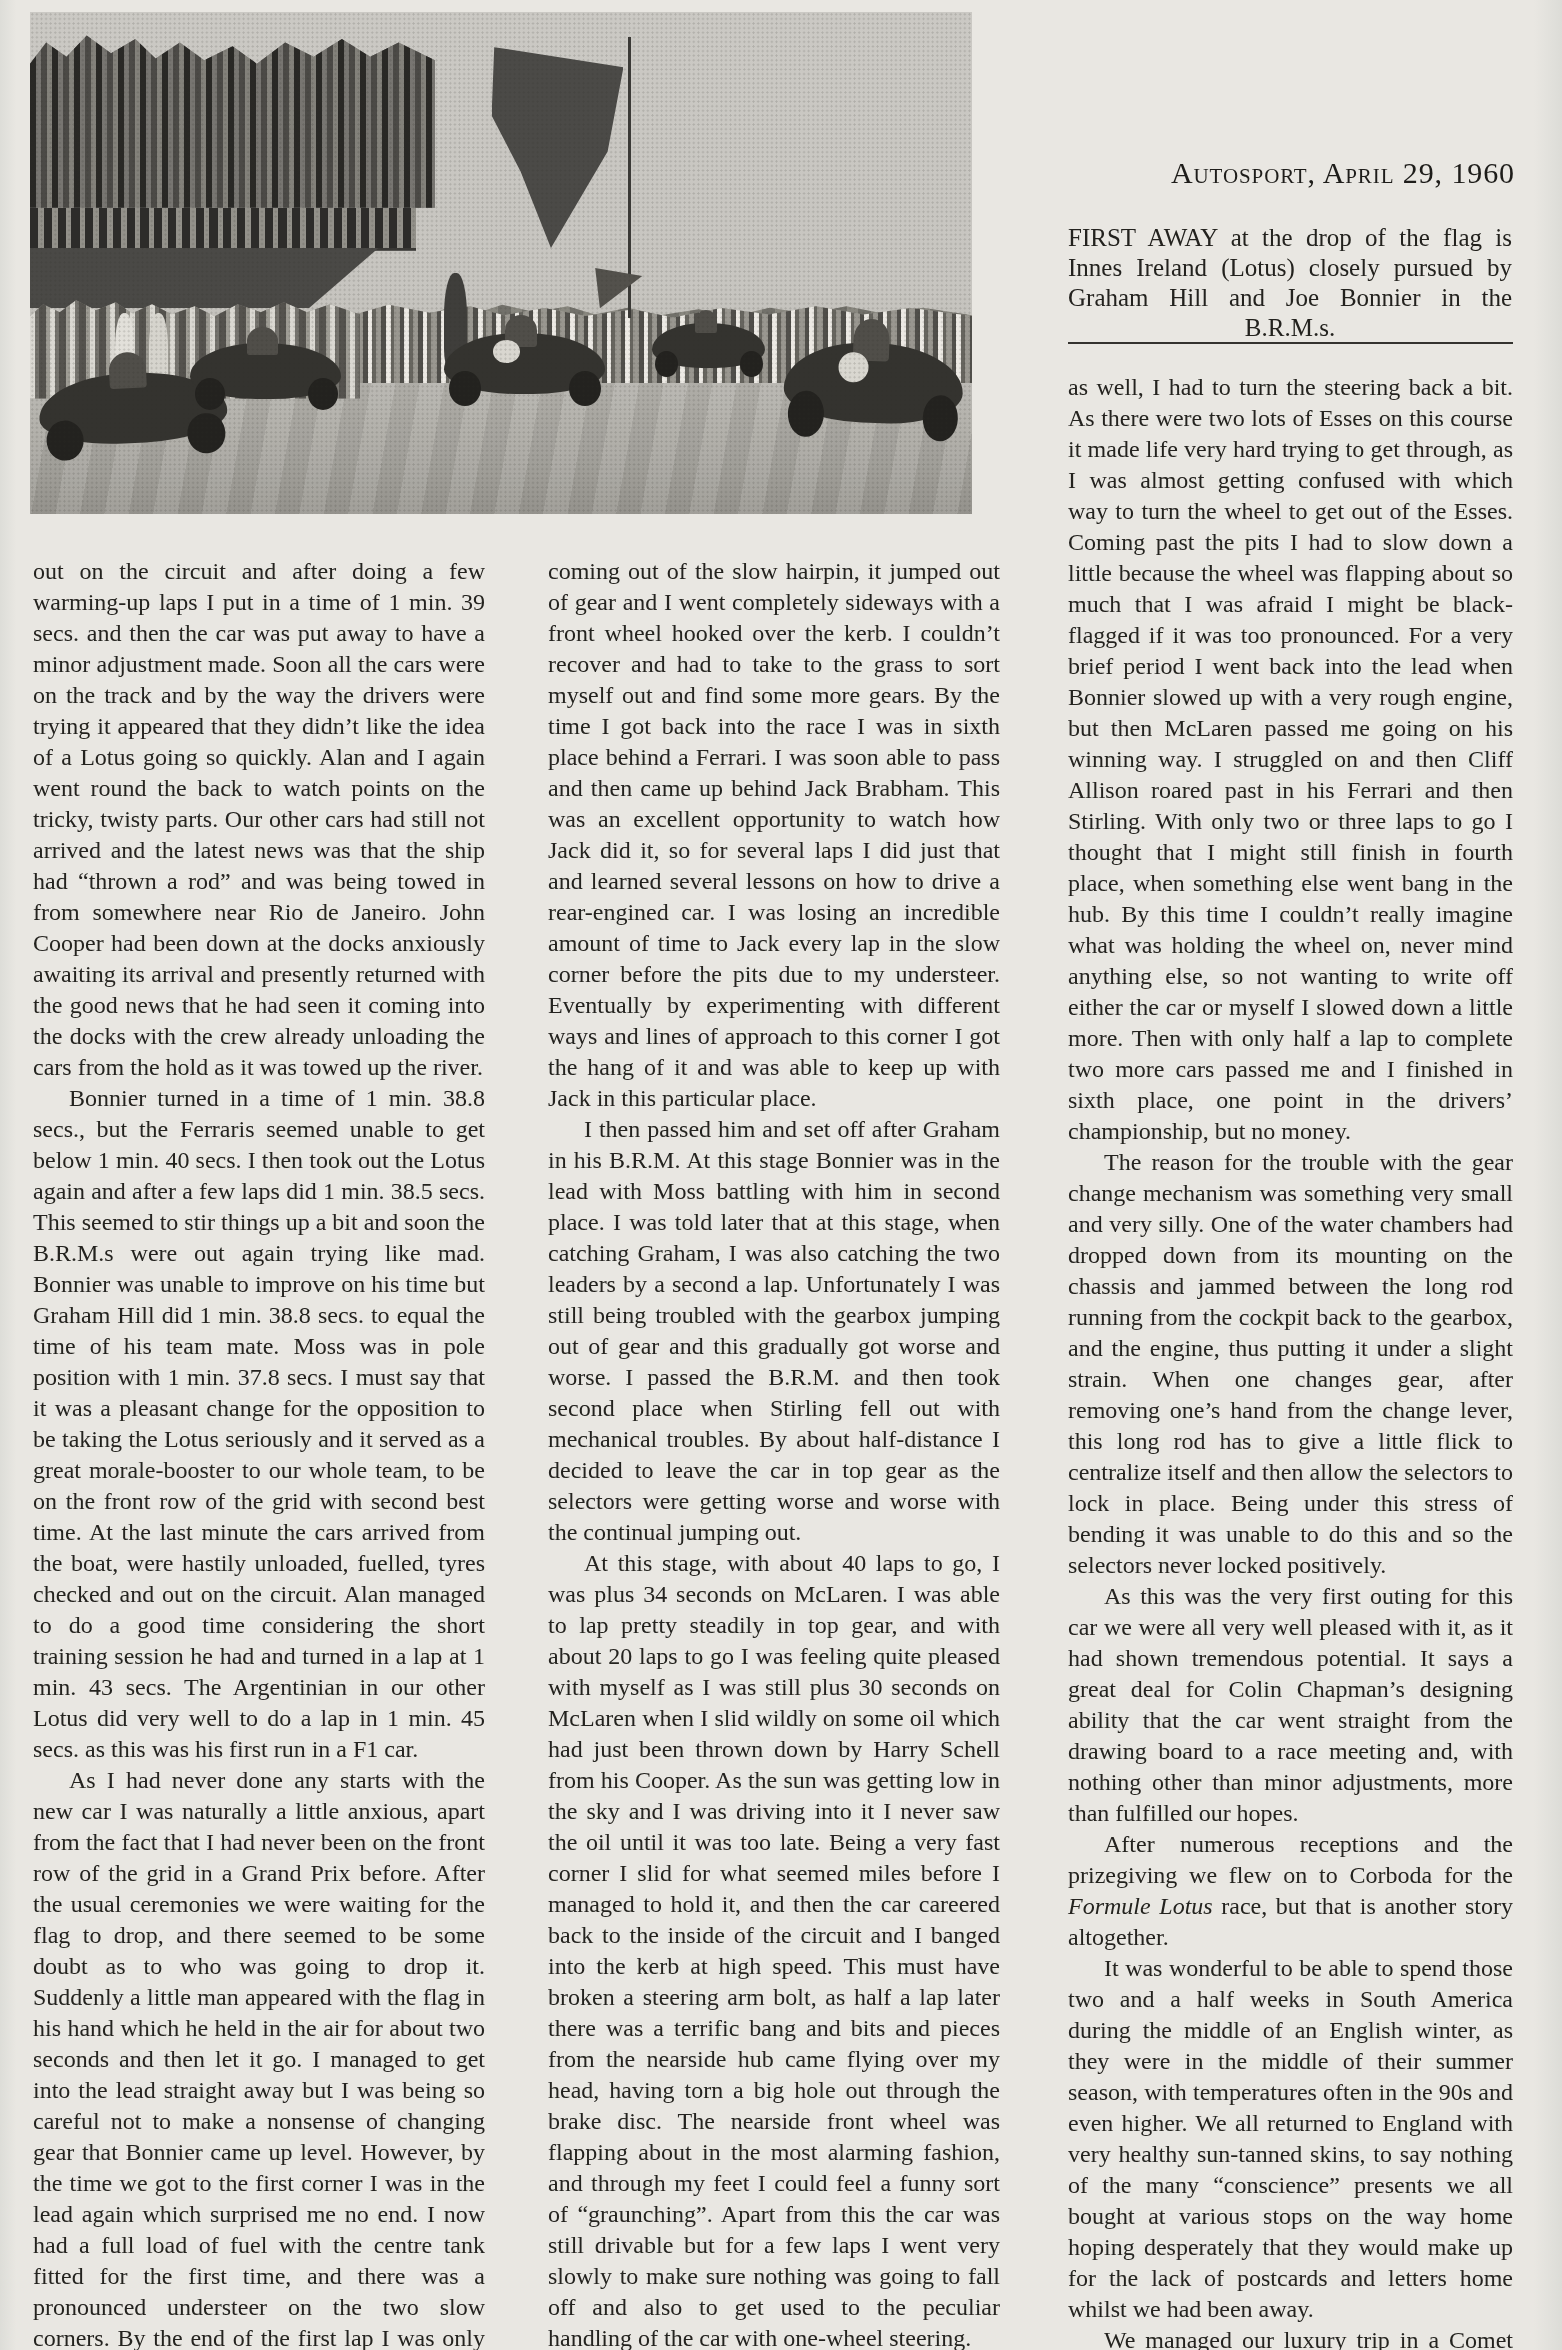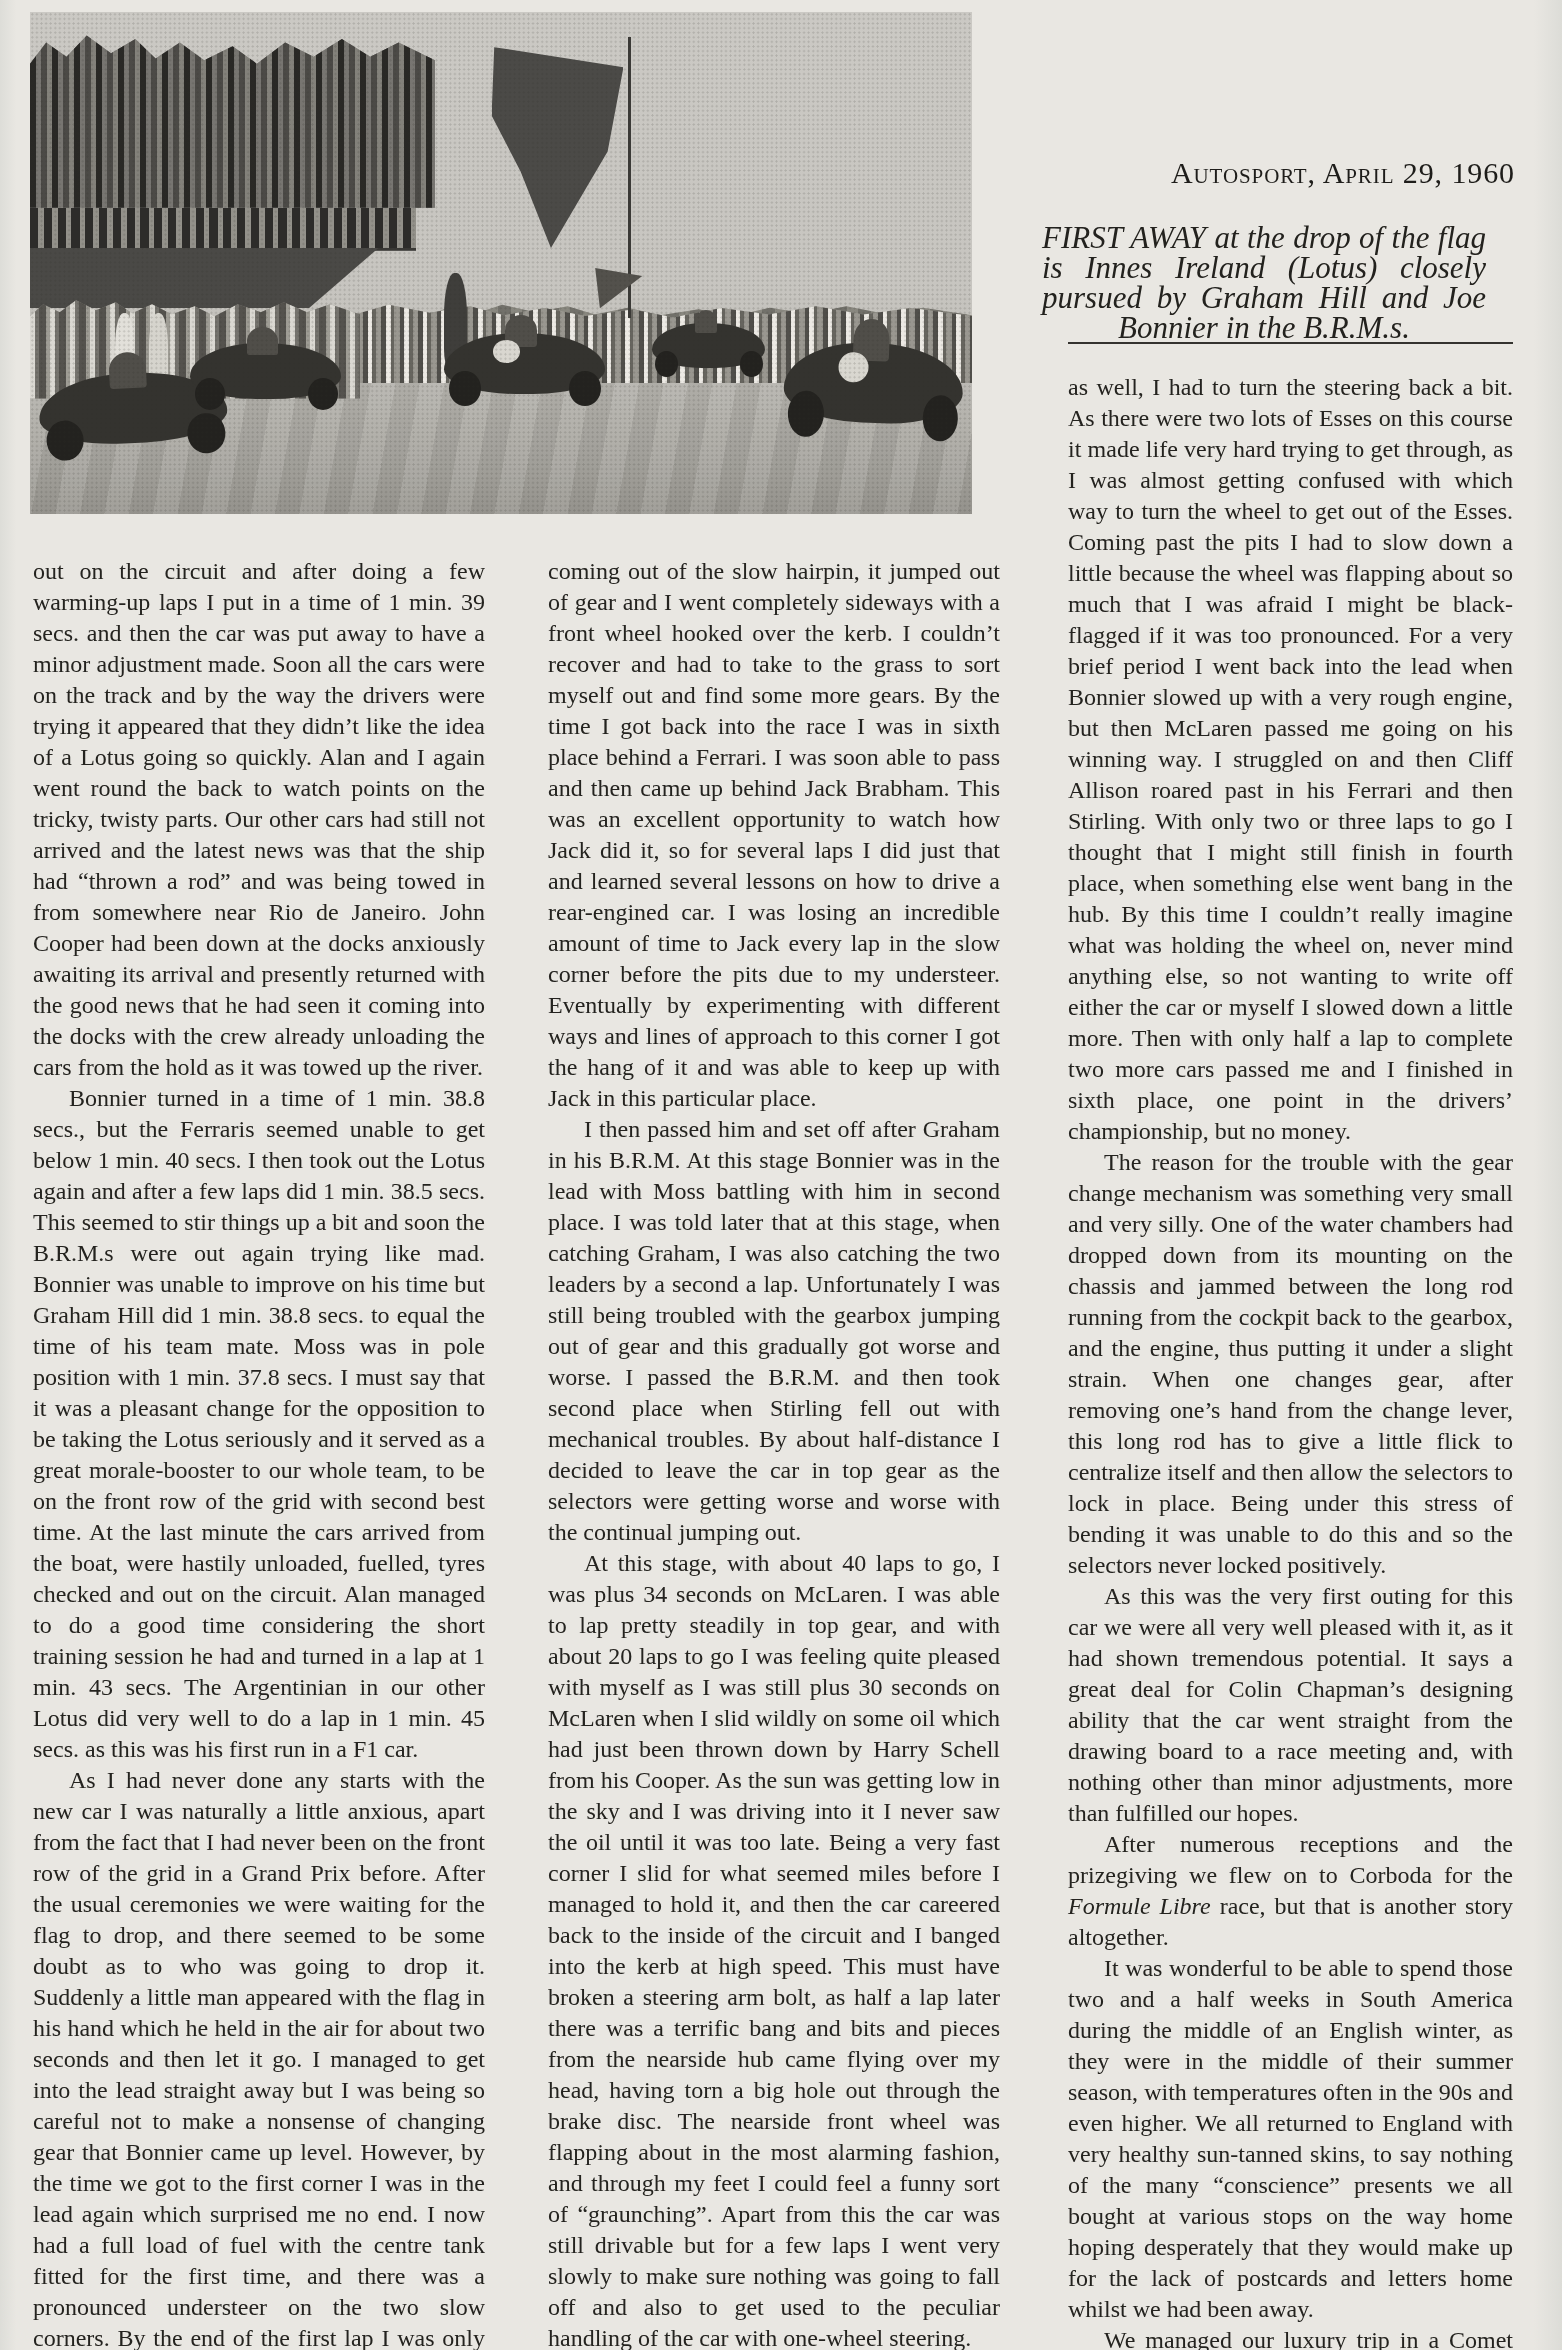--- a/index.html
+++ b/index.html
@@ -40,22 +40,22 @@
   .car .wheel{position:absolute;width:20%;height:58%;background:#23221f;border-radius:50%;bottom:-20%;}
   .car .wheel.front{left:3%;}
   .car .wheel.rear{right:2%;}
   .car .number{position:absolute;width:17%;height:38%;background:#d9d7d0;border-radius:50%;top:12%;left:30%;}
   .figure{position:absolute;z-index:6;border-radius:45% 45% 20% 20%;}
   .small-flag{position:absolute;left:60%;top:51%;width:5%;height:8%;z-index:6;background:#53514c;
     clip-path:polygon(0 0,100% 20%,10% 100%);}
   
   .masthead{position:absolute;left:1056px;top:156px;width:459px;text-align:right;z-index:2;
     font-variant:small-caps;font-size:30px;letter-spacing:0.9px;color:#1e1d1a;}
-  .caption{position:absolute;left:1042px;top:223px;width:444px;z-index:2;
-    font-style:italic;font-size:31px;line-height:30px;text-align:justify;text-align-last:center;color:#23221e;}
+  .caption{position:absolute;left:1068px;top:223px;width:444px;z-index:2;
+    font-size:25px;line-height:30px;text-align:justify;text-align-last:center;color:#23221e;}
   .rule{position:absolute;left:1068px;top:342px;width:445px;height:1.8px;background:#34332f;}
   
   .col{position:absolute;font-size:24px;line-height:31px;text-align:justify;color:#24231f;
     -webkit-hyphens:auto;hyphens:auto;}
   #col1{left:33px;top:556px;width:452px;}
   #col2{left:548px;top:556px;width:452px;}
   #col3{left:1068px;top:372px;width:445px;}
   .col p{margin:0;}
   .col p.indent{text-indent:1.5em;}
 </style>
@@ -124,17 +124,17 @@
 <div class="col" id="col2">
     <p class="para"><span>coming out of the slow hairpin, it jumped out of gear and I went completely sideways with a front wheel hooked over the kerb.  I couldn’t recover and had to take to the grass to sort myself out and find some more gears.  By the time I got back into the race I was in sixth place behind a Ferrari.  I was soon able to pass and then came up behind Jack Brabham.  This was an excellent opportunity to watch how Jack did it, so for several laps I did just that and learned several lessons on how to drive a rear-engined car.  I was losing an incredible amount of time to Jack every lap in the slow corner before the pits due to my understeer.  Eventually by experimenting with different ways and lines of approach to this corner I got the hang of it and was able to keep up with Jack in this particular place.</span></p>
     <p class="para indent"><span>I then passed him and set off after Graham in his B.R.M.  At this stage Bonnier was in the lead with Moss battling with him in second place.  I was told later that at this stage, when catching Graham, I was also catching the two leaders by a second a lap.  Unfortunately I was still being troubled with the gearbox jumping out of gear and this gradually got worse and worse.  I passed the B.R.M. and then took second place when Stirling fell out with mechanical troubles.  By about half-distance I decided to leave the car in top gear as the selectors were getting worse and worse with the continual jumping out.</span></p>
     <p class="para indent"><span>At this stage, with about 40 laps to go, I was plus 34 seconds on McLaren.  I was able to lap pretty steadily in top gear, and with about 20 laps to go I was feeling quite pleased with myself as I was still plus 30 seconds on McLaren when I slid wildly on some oil which had just been thrown down by Harry Schell from his Cooper.  As the sun was getting low in the sky and I was driving into it I never saw the oil until it was too late.  Being a very fast corner I slid for what seemed miles before I managed to hold it, and then the car careered back to the inside of the circuit and I banged into the kerb at high speed.  This must have broken a steering arm bolt, as half a lap later there was a terrific bang and bits and pieces from the nearside hub came flying over my head, having torn a big hole out through the brake disc.  The nearside front wheel was flapping about in the most alarming fashion, and through my feet I could feel a funny sort of “graunching”.  Apart from this the car was still drivable but for a few laps I went very slowly to make sure nothing was going to fall off and also to get used to the peculiar handling of the car with one-wheel steering.</span></p>
     <p class="para indent"><span>I found that to go into a corner I had to turn the steering wheel twice as far as normal, then when the wandering wheel got the hang of things and turned</span></p>
   </div>
 <div class="col" id="col3">
     <p class="para"><span>as well, I had to turn the steering back a bit.  As there were two lots of Esses on this course it made life very hard trying to get through, as I was almost getting confused with which way to turn the wheel to get out of the Esses.  Coming past the pits I had to slow down a little because the wheel was flapping about so much that I was afraid I might be black-flagged if it was too pronounced.  For a very brief period I went back into the lead when Bonnier slowed up with a very rough engine, but then McLaren passed me going on his winning way.  I struggled on and then Cliff Allison roared past in his Ferrari and then Stirling.  With only two or three laps to go I thought that I might still finish in fourth place, when something else went bang in the hub.  By this time I couldn’t really imagine what was holding the wheel on, never mind anything else, so not wanting to write off either the car or myself I slowed down a little more.  Then with only half a lap to complete two more cars passed me and I finished in sixth place, one point in the drivers’ championship, but no money.</span></p>
     <p class="para indent"><span>The reason for the trouble with the gear change mechanism was something very small and very silly.  One of the water chambers had dropped down from its mounting on the chassis and jammed between the long rod running from the cockpit back to the gearbox, and the engine, thus putting it under a slight strain.  When one changes gear, after removing one’s hand from the change lever, this long rod has to give a little flick to centralize itself and then allow the selectors to lock in place.  Being under this stress of bending it was unable to do this and so the selectors never locked positively.</span></p>
     <p class="para indent"><span>As this was the very first outing for this car we were all very well pleased with it, as it had shown tremendous potential.  It says a great deal for Colin Chapman’s designing ability that the car went straight from the drawing board to a race meeting and, with nothing other than minor adjustments, more than fulfilled our hopes.</span></p>
-    <p class="para indent"><span>After numerous receptions and the prizegiving we flew on to Corboda for the </span><i>Formule Libre</i><span> race, but that is another story altogether.</span></p>
+    <p class="para indent"><span>After numerous receptions and the prizegiving we flew on to Corboda for the </span><i>Formule Lotus</i><span> race, but that is another story altogether.</span></p>
     <p class="para indent"><span>It was wonderful to be able to spend those two and a half weeks in South America during the middle of an English winter, as they were in the middle of their summer season, with temperatures often in the 90s and even higher.  We all returned to England with very healthy sun-tanned skins, to say nothing of the many “conscience” presents we all bought at various stops on the way home hoping desperately that they would make up for the lack of postcards and letters home whilst we had been away.</span></p>
     <p class="para indent"><span>We managed our luxury trip in a Comet on the way home as the airline people were back to normal, and we all came away with very happy memories of the tremendously enthusiastic race crowds, overwhelming hospitality from the Argentine Automobile Club and individuals alike, and the hope that we might return next year.</span></p>
   </div>
 
 
 </body></html>

